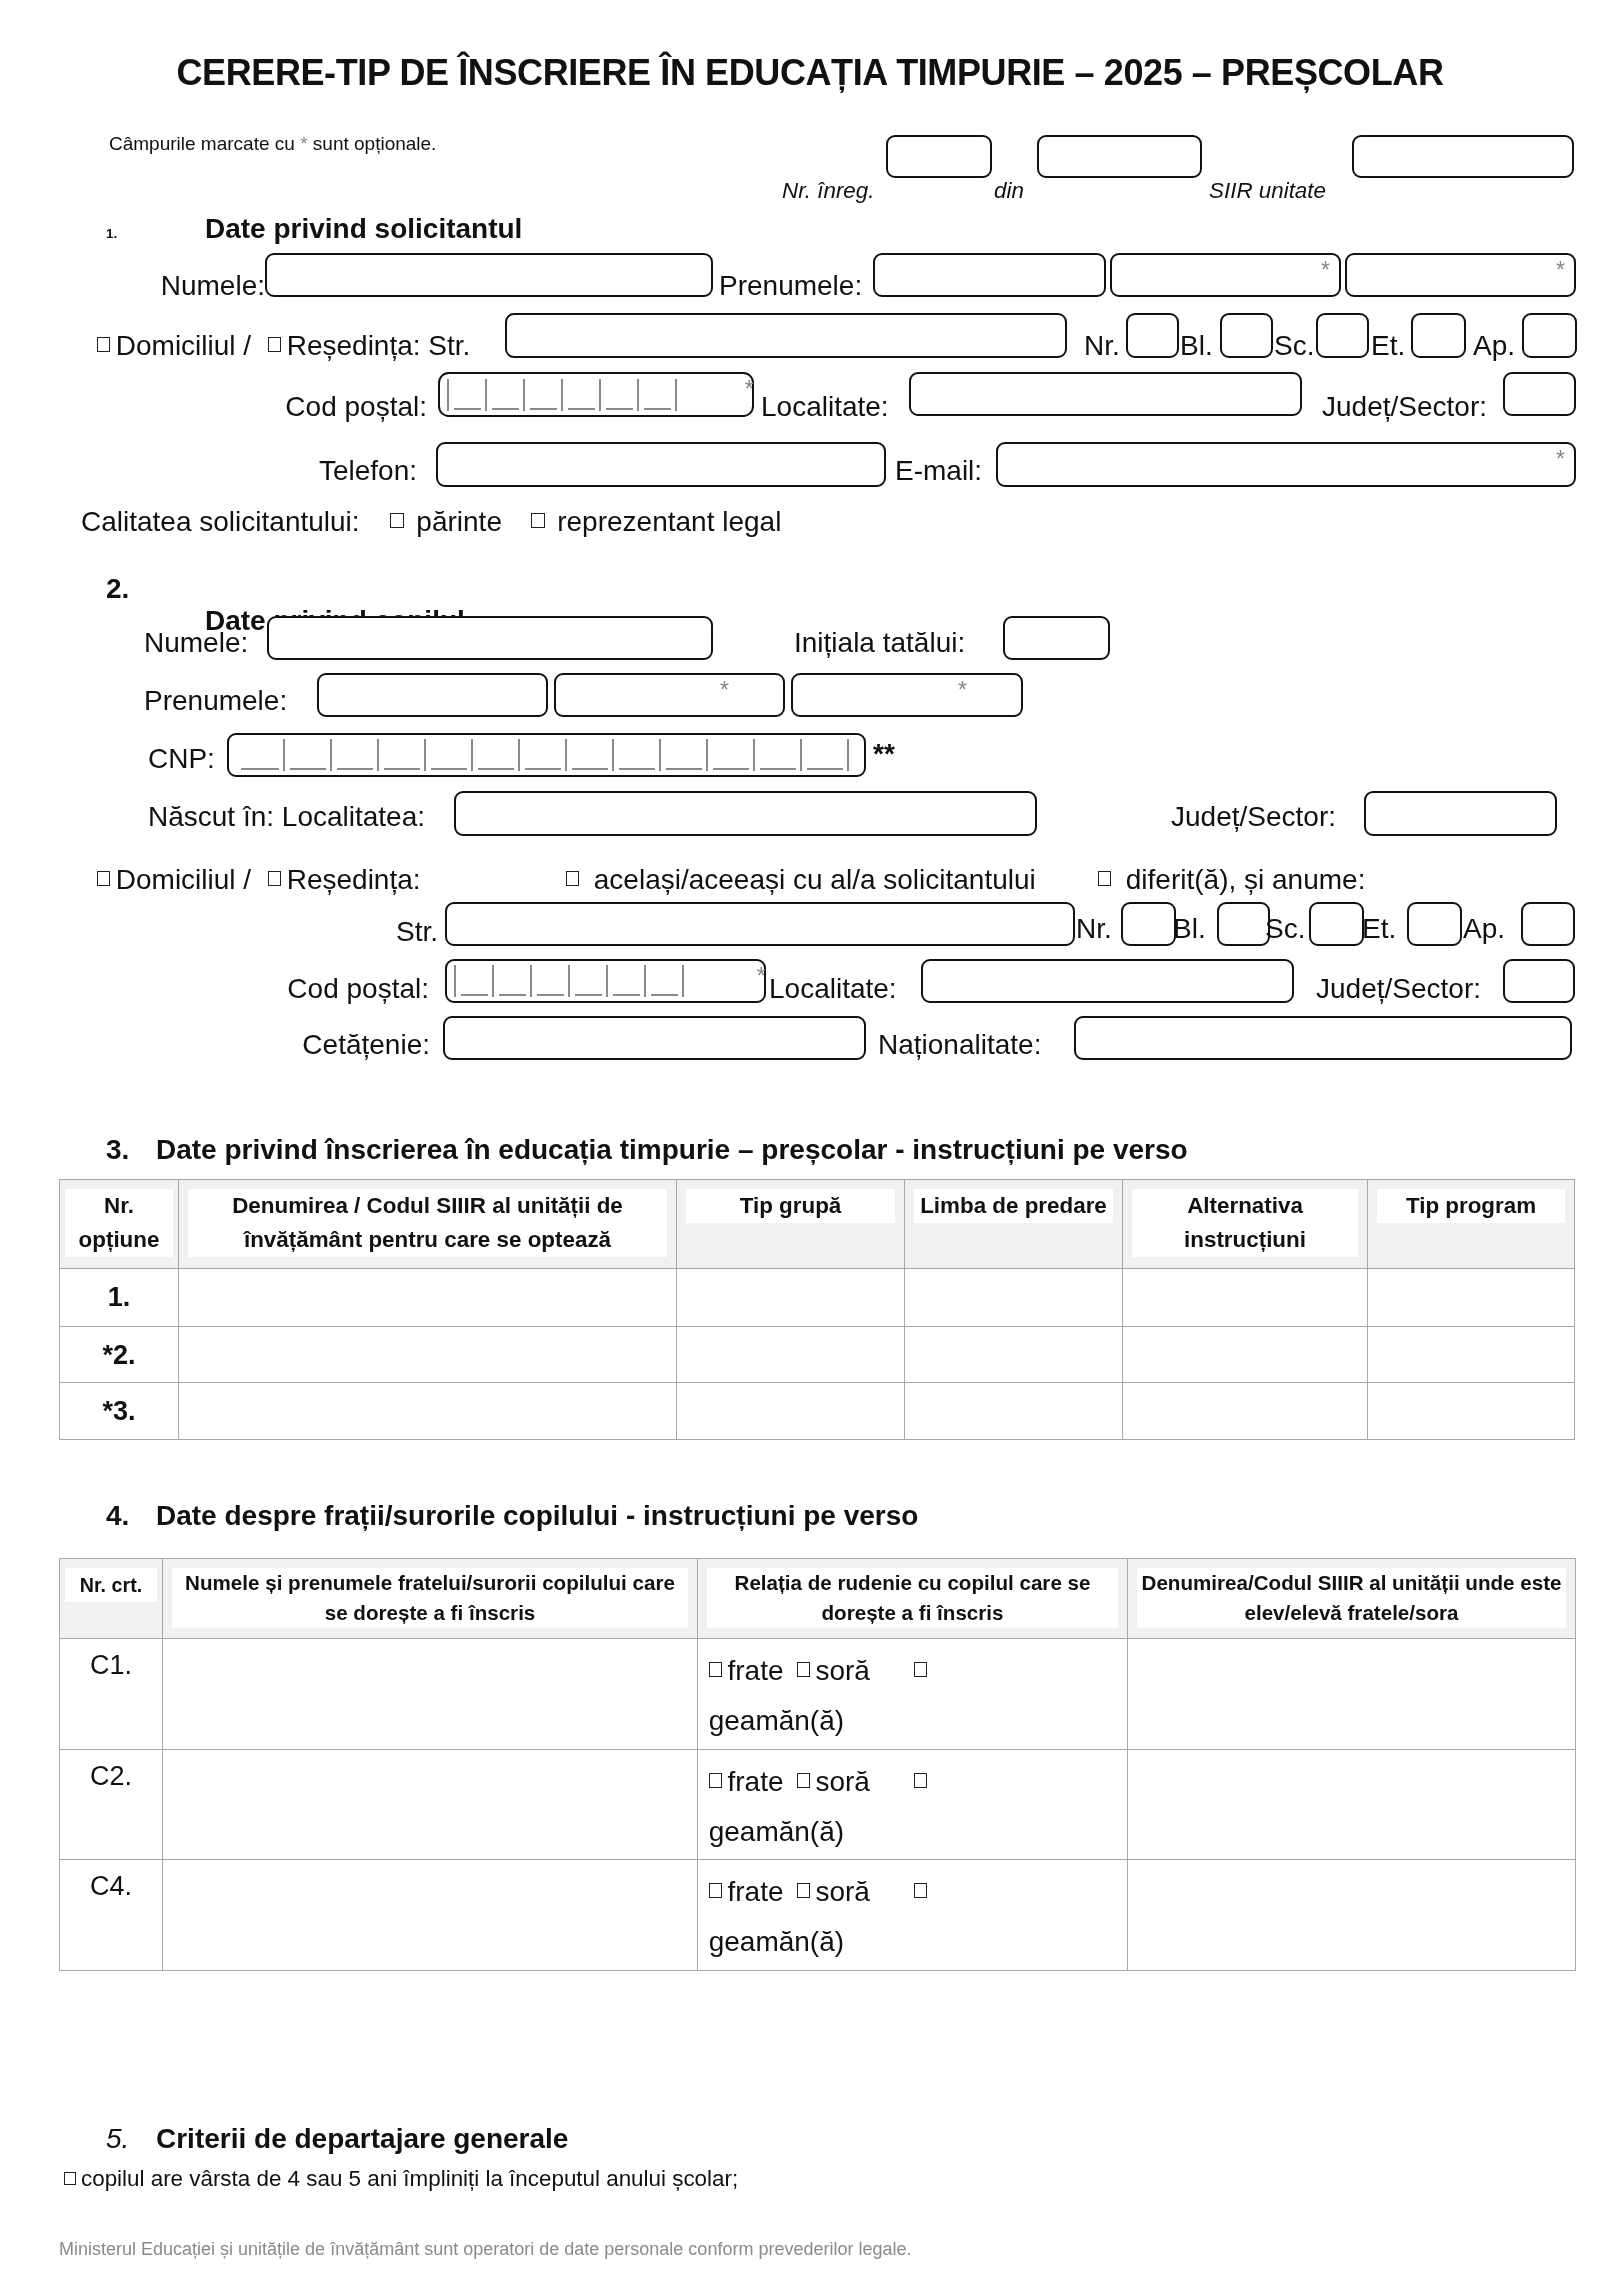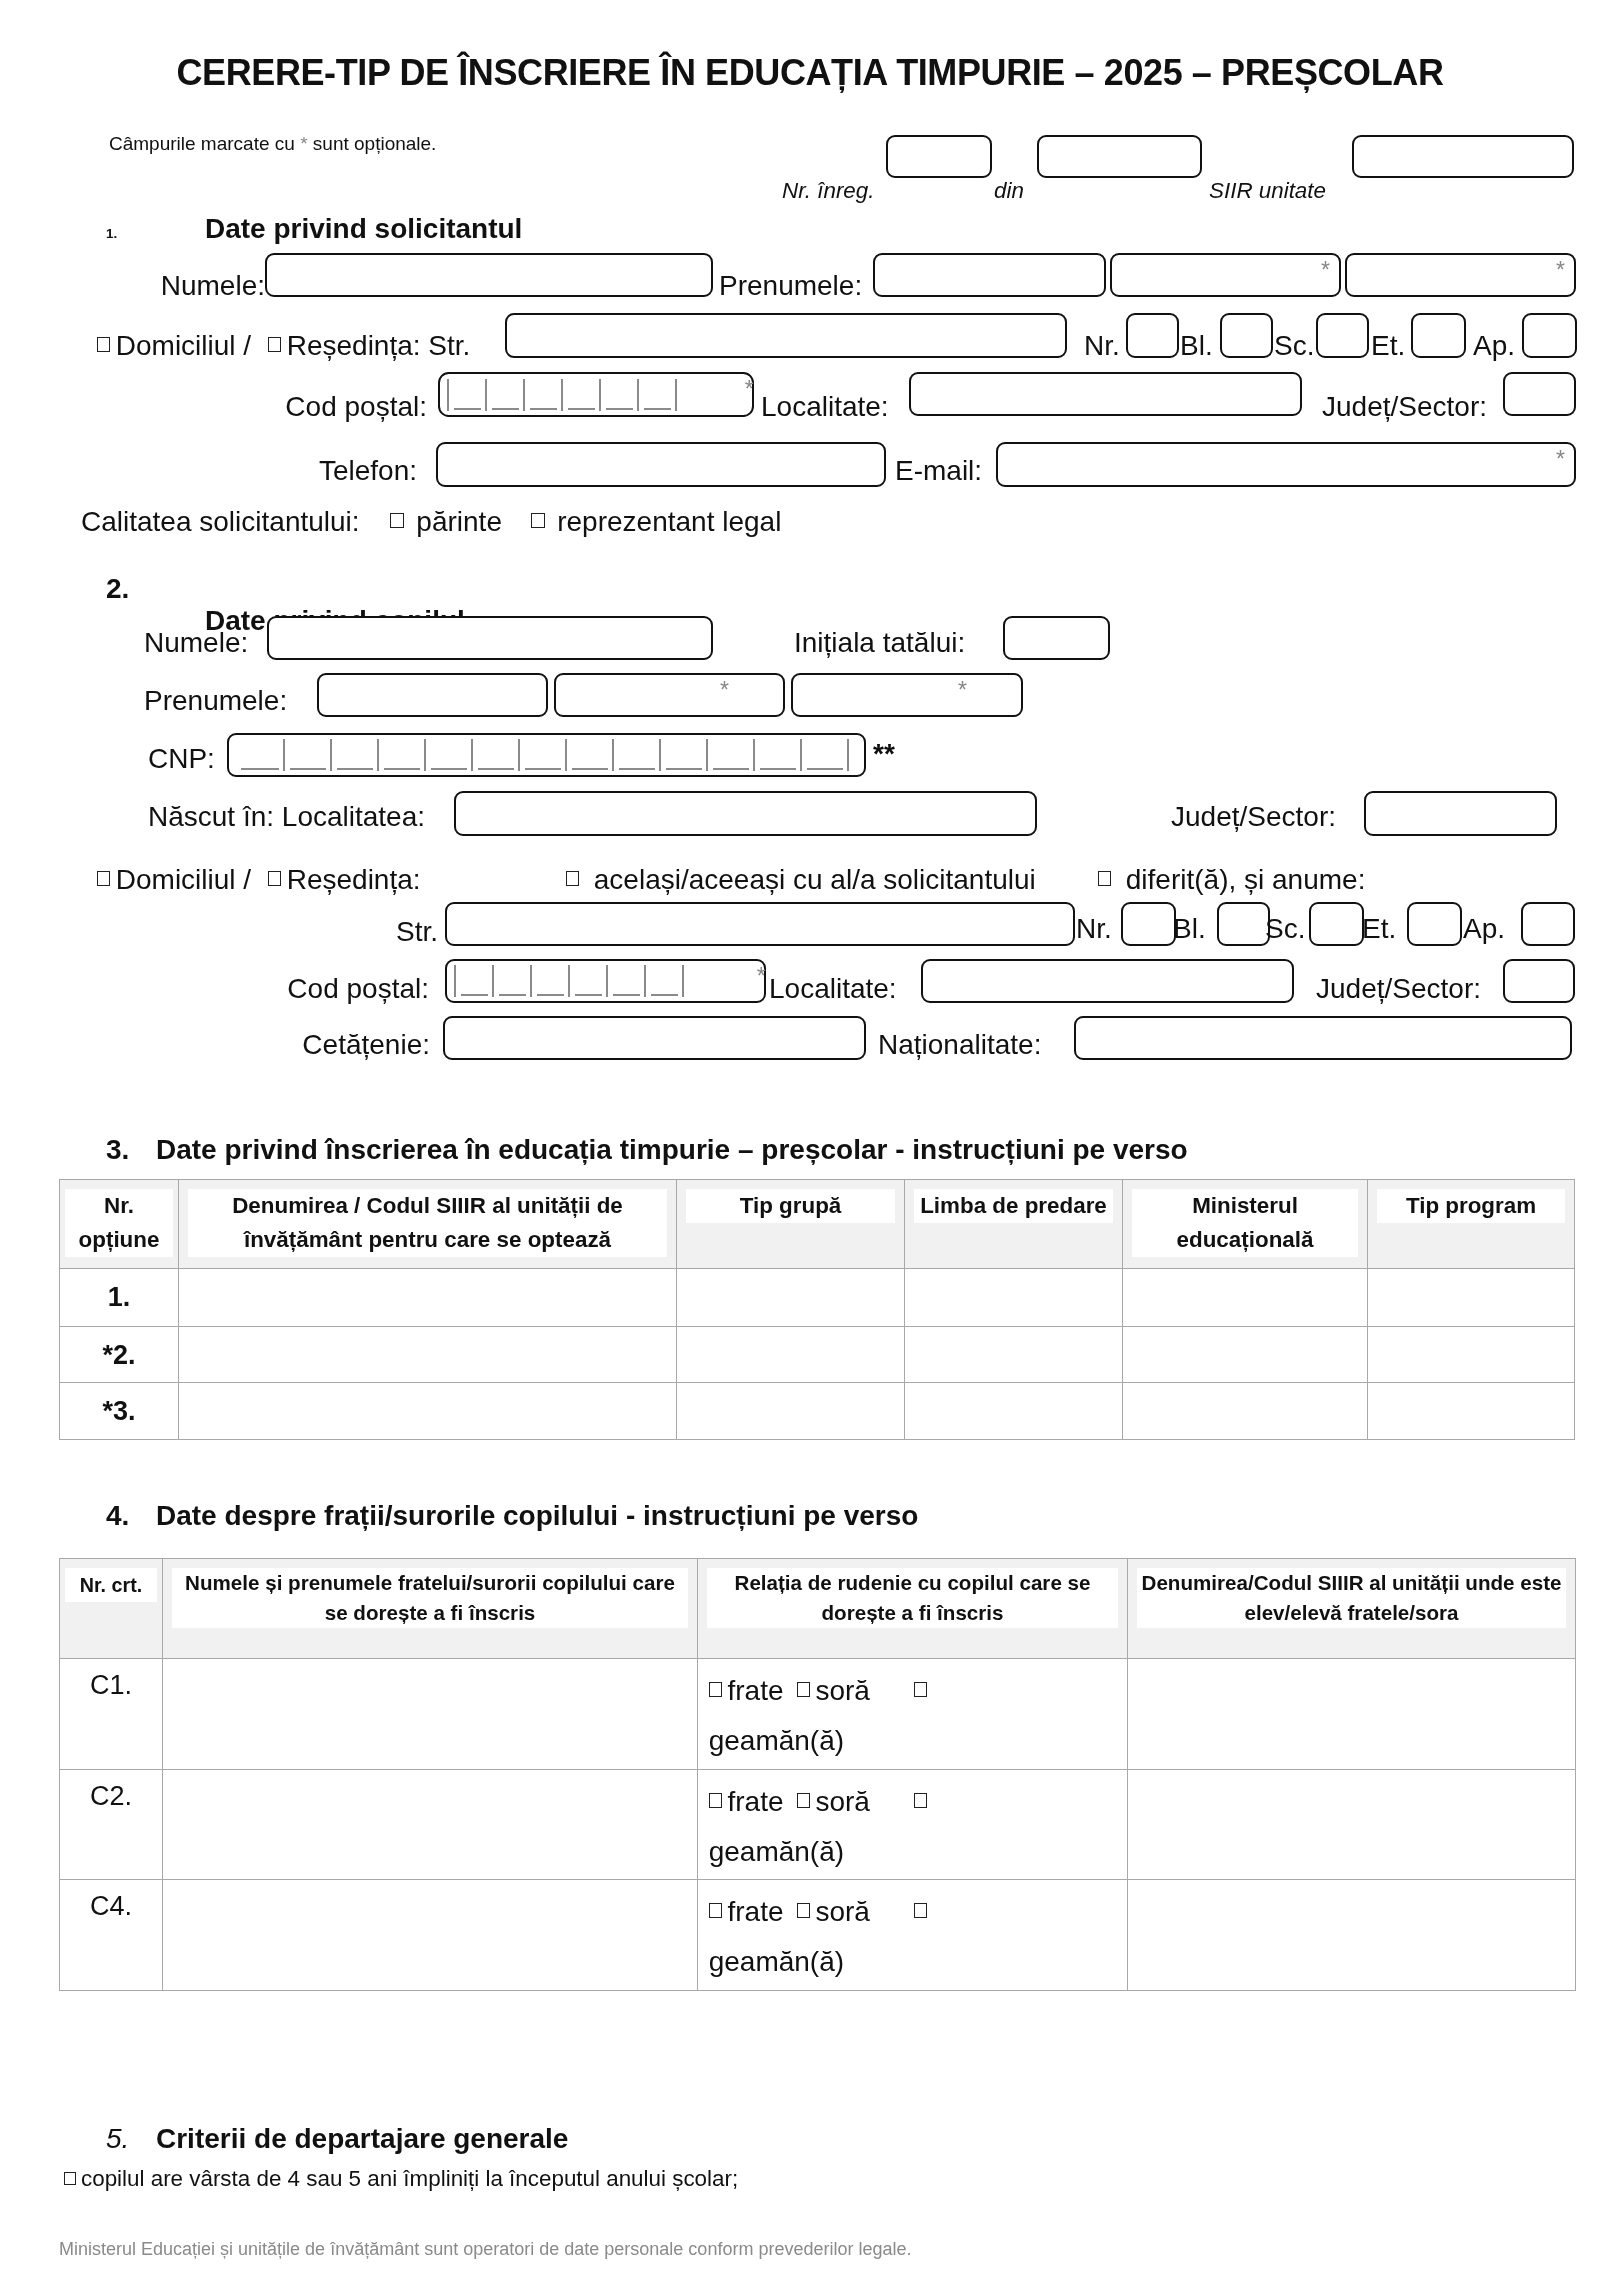--- a/index.html
+++ b/index.html
@@ -215,21 +215,21 @@
     <th>
           <span class="hlab" style="margin-bottom:5.4px">Denumirea / Codul SIIIR al unității de învățământ pentru care se optează</span>
         </th>
     <th>
           <span class="hlab">Tip grupă</span>
         </th>
     <th>
           <span class="hlab" style="margin-bottom:2px">Limba de predare</span>
         </th>
     <th>
-          <span class="hlab" style="margin-bottom:5.4px">Ministerul educațională</span>
+          <span class="hlab" style="margin-bottom:5.4px">Alternativa instrucțiuni</span>
         </th>
     <th>
           <span class="hlab">Tip program</span>
         </th>
   </tr>
   <tr style="height:58px">
     <td class="rownum">1.</td>
     <td></td>
     <td></td>
     <td></td>
@@ -259,21 +259,21 @@
 <div class="abs sec" style="left:156px; top:1500px;">Date despre frații/surorile copilului - instrucțiuni pe verso</div>
 
 <table class="grid" style="left:59px; top:1558px; width:1515px;">
   <colgroup>
       <col style="width:103px">
       <col style="width:535px">
       <col style="width:430px">
       <col style="width:448px">
     </colgroup>
   <tbody>
-      <tr class="head" style="height:100px">
+      <tr class="head" style="height:80px">
     <th style="font-size:19.7px">
           <span class="hlab" style="margin:9px 5.4px 0 5.4px">Nr. crt.</span>
         </th>
     <th style="font-size:20.6px;line-height:30px">
           <span class="hlab" style="margin-bottom:5.4px">Numele și prenumele fratelui/surorii copilului care se dorește a fi înscris</span>
         </th>
     <th style="font-size:20.6px;line-height:30px">
           <span class="hlab" style="margin-bottom:5.4px">Relația de rudenie cu copilul care se dorește a fi înscris</span>
         </th>
     <th style="font-size:20.6px;line-height:30px">

